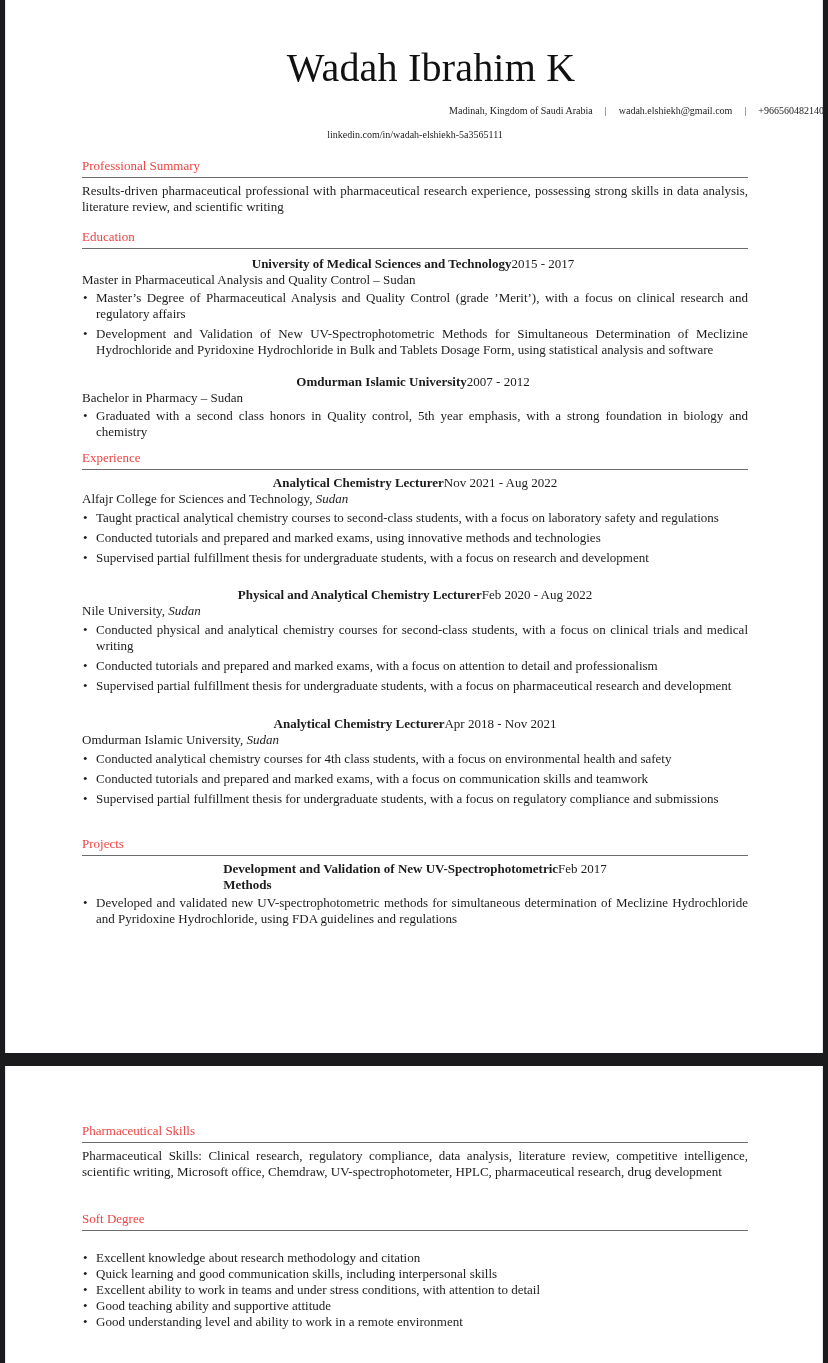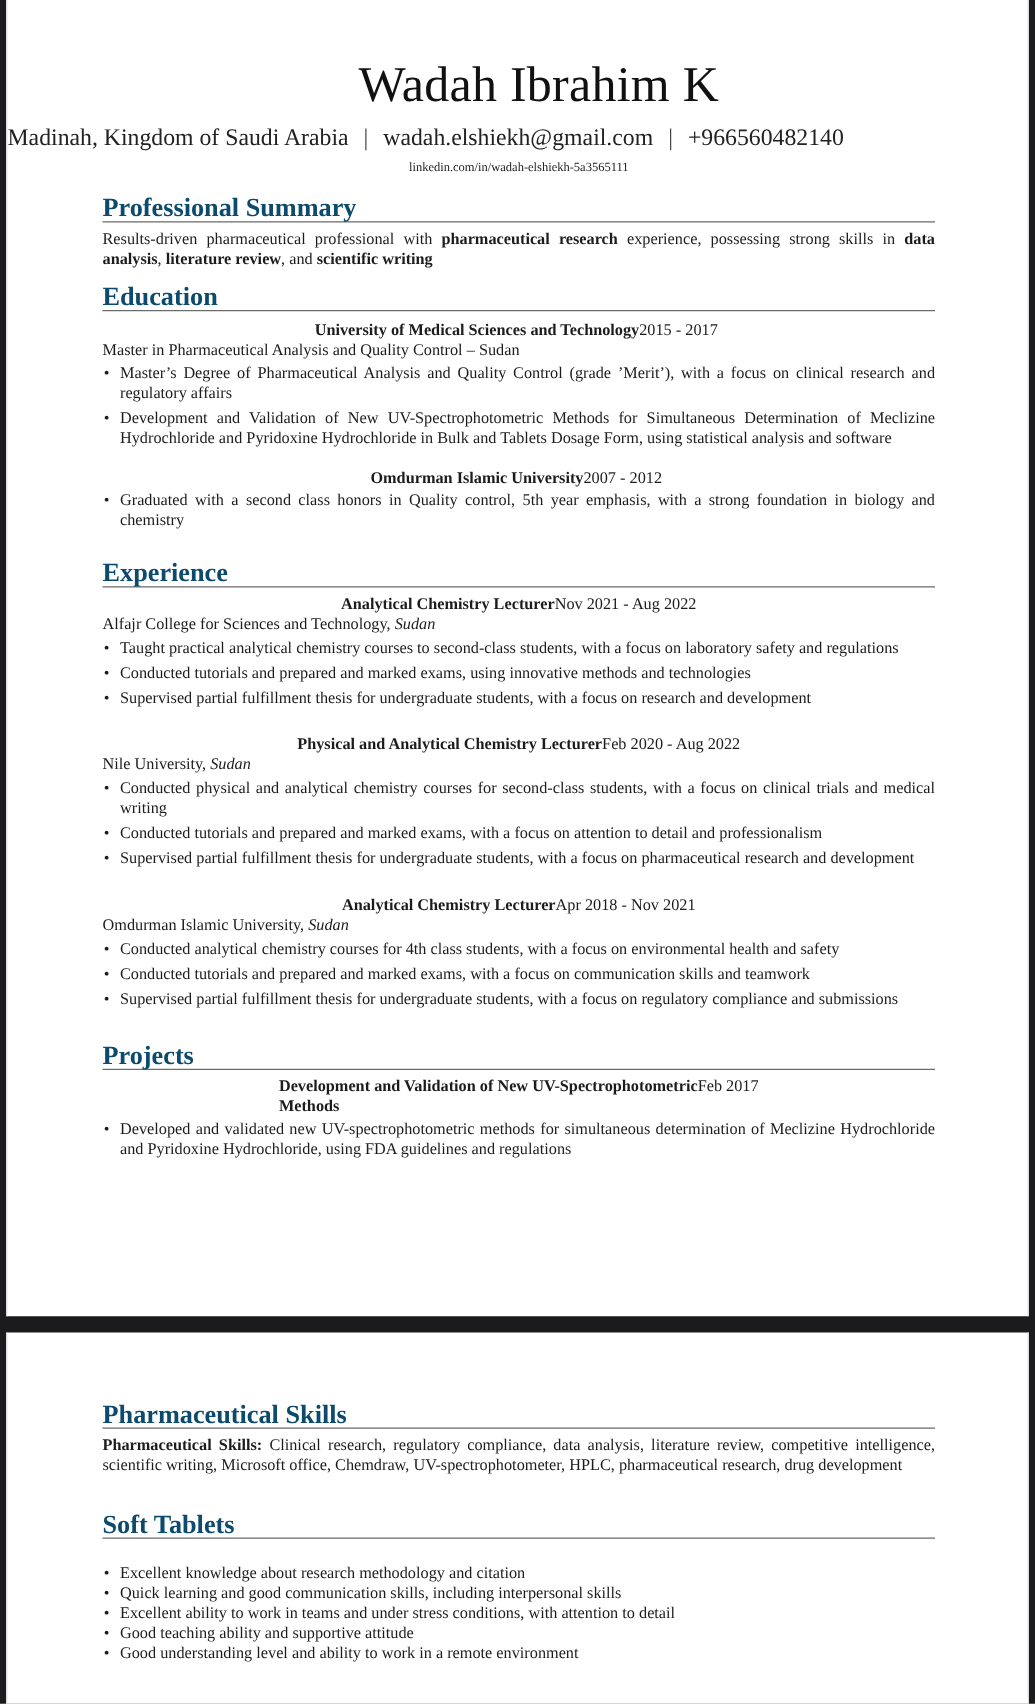--- a/index.html
+++ b/index.html
@@ -25,49 +25,49 @@
   #page1 .content { top: 0; }
   #page2 .content { top: 0; }
 
   .name {
     position: absolute; top: 44px; left: 0; width: 818px;
     text-align: center; font-family: "Liberation Serif", serif;
     font-size: 40px; line-height: 48px; color: #111; letter-spacing: 0.2px; padding-left: 16px;
   }
   .contact {
     position: absolute; top: 102px; left: 0; width: 818px;
-    text-align: left; font-family: "Liberation Serif", serif;
-    font-size: 19px; line-height: 18px; color: #222;
+    text-align: right; font-family: "Liberation Serif", serif;
+    font-size: 10px; line-height: 18px; color: #222;
   }
   .contact .sep { display: inline-block; margin: 0 12px; color: #444; }
   .linkedin {
     position: absolute; top: 126px; left: 0; width: 818px;
     text-align: center; font-family: "Liberation Serif", serif;
     font-size: 10px; line-height: 18px; color: #222;
   }
 
   .sec-title {
     position: absolute; left: 0; width: 666px;
     font-family: "Liberation Serif", serif;
-    font-size: 21px; font-weight: bold; line-height: 20px; color: #0c4a6e;
+    font-size: 13px; font-weight: normal; line-height: 20px; color: #ef4444;
     border-bottom: 1px solid #6b6b6b; padding-bottom: 1px;
   }
   .block { position: absolute; left: 0; width: 666px; font-family: "Liberation Serif", serif; font-size: 13px; line-height: 16px; color: #1c1c1c; }
   .row { display: flex; justify-content: center; }
   .row .title { font-weight: bold; }
   .row .date { padding-right: 0; }
   .sub { margin-top: 0; }
   .sub i { font-style: italic; }
   ul.bullets { list-style: none; margin: 2px 0 0 0; padding: 0; }
   ul.bullets li { position: relative; padding-left: 14px; margin-bottom: 4px; text-align: justify; }
   ul.bullets li::before {
     content: "\2022"; position: absolute; left: 1px; top: 0; font-size: 13px;
   }
   ul.tight li { margin-bottom: 0; }
-  .summary b, .skills b { font-weight: bold; }
+  .summary b, .skills b { font-weight: normal; }
   .just { text-align: justify; }
 </style>
 </head>
 <body>
 
 <div class="page" id="page1">
   <div class="name">Wadah Ibrahim K</div>
   <div class="contact">
     <span>Madinah, Kingdom of Saudi Arabia</span><span class="sep">|</span><span>wadah.elshiekh@gmail.com</span><span class="sep">|</span><span>+966560482140</span>
   </div>
@@ -90,20 +90,21 @@
       <ul class="bullets">
         <li>Master’s Degree of Pharmaceutical Analysis and Quality Control (grade ’Merit’), with a focus on clinical research and regulatory affairs</li>
         <li>Development and Validation of New UV-Spectrophotometric Methods for Simultaneous Determination of Meclizine Hydrochloride and Pyridoxine Hydrochloride in Bulk and Tablets Dosage Form, using statistical analysis and software</li>
       </ul>
     </div>
     <div class="block" style="top:374px">
       <div class="row">
         <span class="title">Omdurman Islamic University</span>
         <span class="date" style="padding-right:4px">2007 - 2012</span>
       </div>
+      <div class="sub">Bachelor in Pharmacy – Sudan</div>
       <ul class="bullets">
         <li>Graduated with a second class honors in Quality control, 5th year emphasis, with a strong foundation in biology and chemistry</li>
       </ul>
     </div>
 
     <div class="sec-title" style="top:448px">Experience</div>
     <div class="block" style="top:475px">
       <div class="row">
         <span class="title">Analytical Chemistry Lecturer</span>
         <span class="date">Nov 2021 - Aug 2022</span>
@@ -153,21 +154,21 @@
   </div>
 </div>
 
 <div class="page" id="page2">
   <div class="content">
     <div class="sec-title" style="top:55px">Pharmaceutical Skills</div>
     <div class="block skills just" style="top:82px">
       <b>Pharmaceutical Skills:</b><span> Clinical research, regulatory compliance, data analysis, literature review, competitive intelligence, scientific writing, Microsoft office, Chemdraw, UV-spectrophotometer, HPLC, pharmaceutical research, drug development</span>
     </div>
 
-    <div class="sec-title" style="top:143px">Soft Tablets</div>
+    <div class="sec-title" style="top:143px">Soft Degree</div>
     <div class="block" style="top:182px">
       <ul class="bullets tight">
         <li>Excellent knowledge about research methodology and citation</li>
         <li>Quick learning and good communication skills, including interpersonal skills</li>
         <li>Excellent ability to work in teams and under stress conditions, with attention to detail</li>
         <li>Good teaching ability and supportive attitude</li>
         <li>Good understanding level and ability to work in a remote environment</li>
       </ul>
     </div>
   </div>

